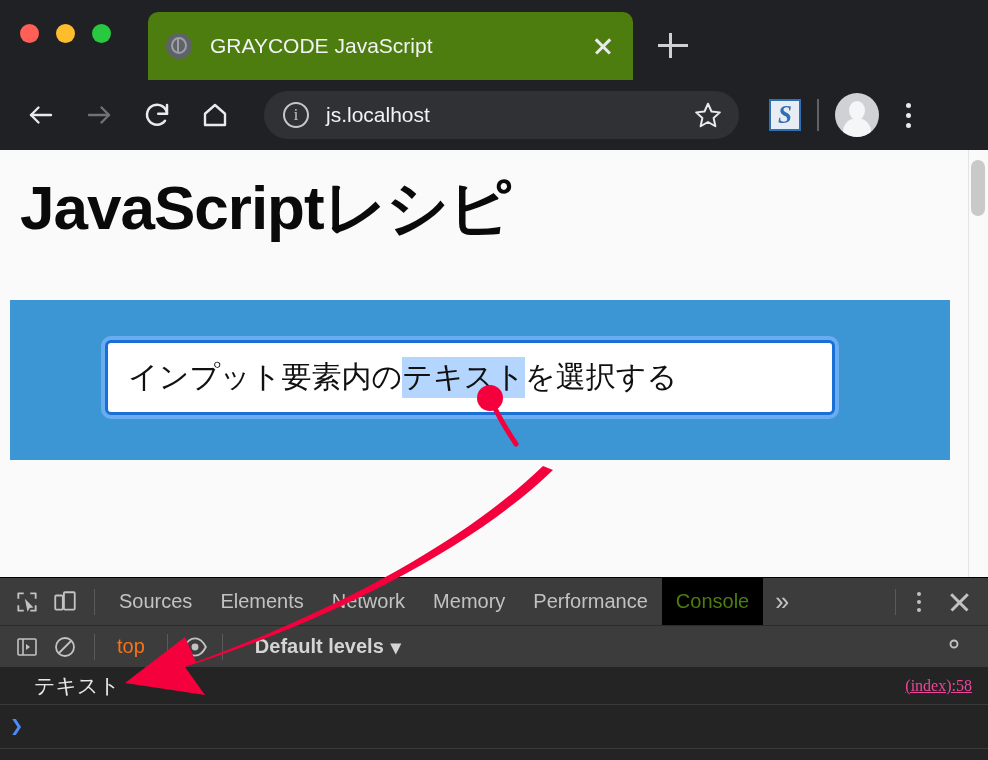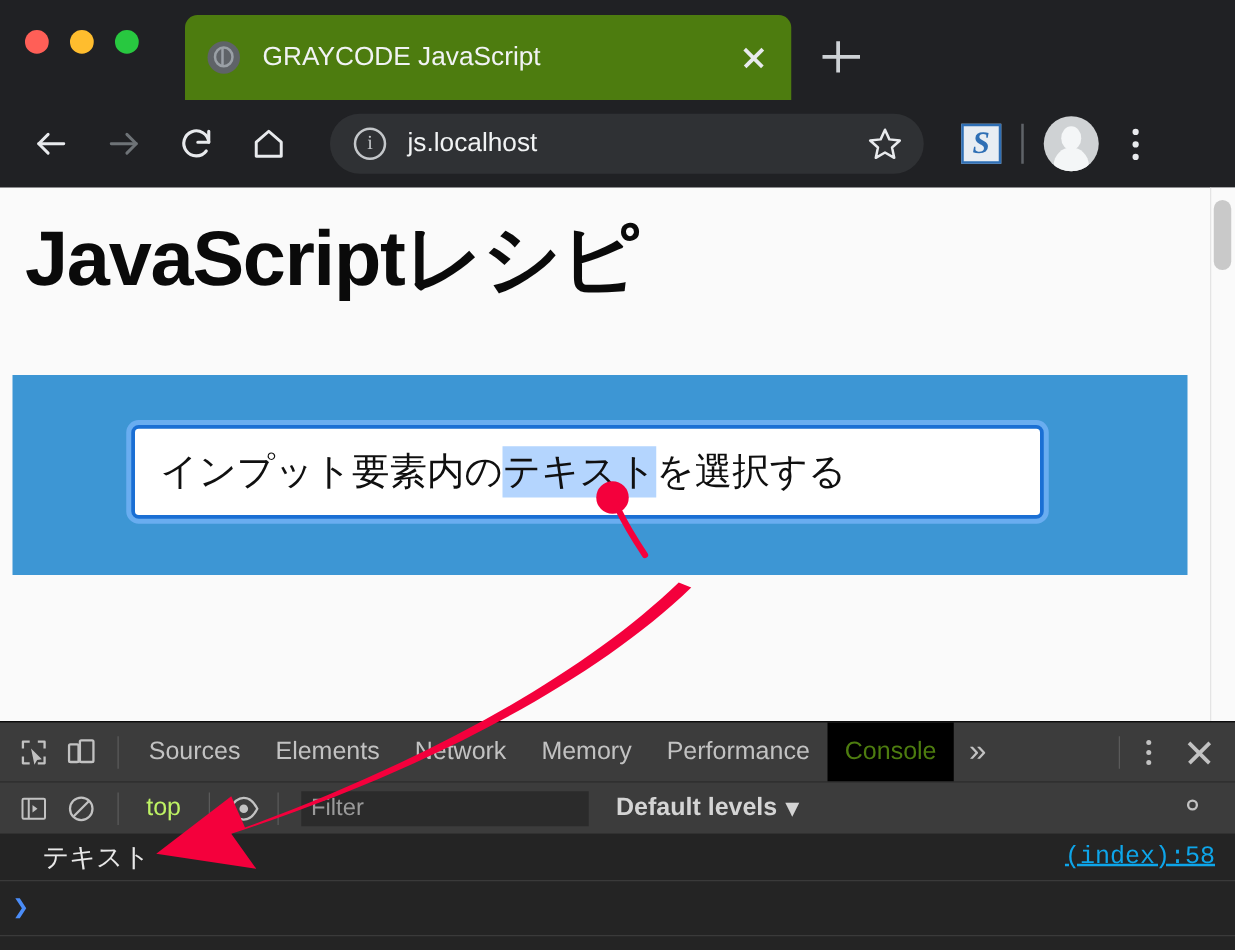--- a/index.html
+++ b/index.html
@@ -215,43 +215,43 @@
     width:23px; height:2.5px; background:#c2c2c2;
   }
   .dt-close::before { transform:rotate(45deg); }
   .dt-close::after  { transform:rotate(-45deg); }
 
   .dt-filterbar {
     height:42px; background:#3c3c3c; border-top:1px solid #2b2b2b;
     display:flex; align-items:center; padding-left:8px;
   }
   .ctx-select {
-    color:#bef264; font-size:20px; padding:0 12px; cursor:pointer;
+    color:#f97316; font-size:20px; padding:0 12px; cursor:pointer;
   }
   .eye-icon { width:34px; height:34px; display:flex; align-items:center; justify-content:center; cursor:pointer; }
   .filter-input {
     width:230px; height:28px; background:#2b2b2b;
     color:#9a9a9a; font-size:19px; display:flex; align-items:center;
     padding:0 8px; margin-left:8px; cursor:text;
   }
   .levels {
     color:#d4d4d4; font-size:20px; margin-left:22px; cursor:pointer;
     display:flex; align-items:center; gap:7px;font-weight:bold;
   }
   .gear { margin-left:auto; margin-right:14px; width:34px; height:34px; cursor:pointer; }
 
   .console-body { background:#242424; }
   .console-row {
     height:38px; display:flex; align-items:center;
     border-bottom:1px solid #3a3a3a; padding:0 16px 0 34px;
   }
   .console-msg { color:#e8e8e8; font-size:21px; }
   .console-src {
-    margin-left:auto; color:#0ea5e9; font-size:20px;
-    font-family:Liberation Mono, monospace;
+    margin-left:auto; color:#ec4899; font-size:16px;
+    font-family:Liberation Serif, serif;
     text-decoration:underline; cursor:pointer;
   }
   .console-prompt {
     height:44px; display:flex; align-items:center; padding-left:10px;
     border-bottom:1px solid #3a3a3a;
   }
   .prompt-chevron { color:#4b8df8; font-size:22px; font-family:"Liberation Mono", monospace; }
 </style>
 </head>
 <body>
@@ -406,21 +406,20 @@
     <div class="dt-sep"></div>
     <div class="ctx-select">top</div>
     <div class="dt-sep"></div>
     <div class="eye-icon">
       <svg width="26" height="26" viewBox="0 0 24 24" fill="none" stroke="#c2c2c2" stroke-width="1.7">
         <path d="M2 12 C5 6 9 4 12 4 C15 4 19 6 22 12 C19 18 15 20 12 20 C9 20 5 18 2 12 Z"></path>
         <circle cx="12" cy="12" r="3.2" fill="#c2c2c2" stroke="none"></circle>
       </svg>
     </div>
     <div class="dt-sep"></div>
-    <div class="filter-input">Filter</div>
     <div class="levels">
       <span>Default levels</span>
       <span>▾</span>
     </div>
     <div class="gear">
       <svg width="28" height="28" viewBox="0 0 24 24" fill="#c2c2c2">
         <path d="M12 8.2a3.8 3.8 0 1 0 0 7.6 3.8 3.8 0 0 0 0-7.6zm0 6a2.2 2.2 0 1 1 0-4.4 2.2 2.2 0 0 1 0 4.4z"></path>
         <path d="M20 13.3v-2.6l-2.2-.4a6 6 0 0 0-.7-1.7l1.3-1.8-1.9-1.9-1.8 1.3a6 6 0 0 0-1.7-.7L12.7 3h-2.6l-.4 2.5a6 6 0 0 0-1.7.7L6.2 4.9 4.3 6.8l1.3 1.8a6 6 0 0 0-.7 1.7L2.7 10.7v2.6l2.2.4a6 6 0 0 0 .7 1.7l-1.3 1.8 1.9 1.9 1.8-1.3a6 6 0 0 0 1.7.7l.4 2.5h2.6l.4-2.5a6 6 0 0 0 1.7-.7l1.8 1.3 1.9-1.9-1.3-1.8a6 6 0 0 0 .7-1.7z" opacity="0"></path>
       </svg>
     </div>

